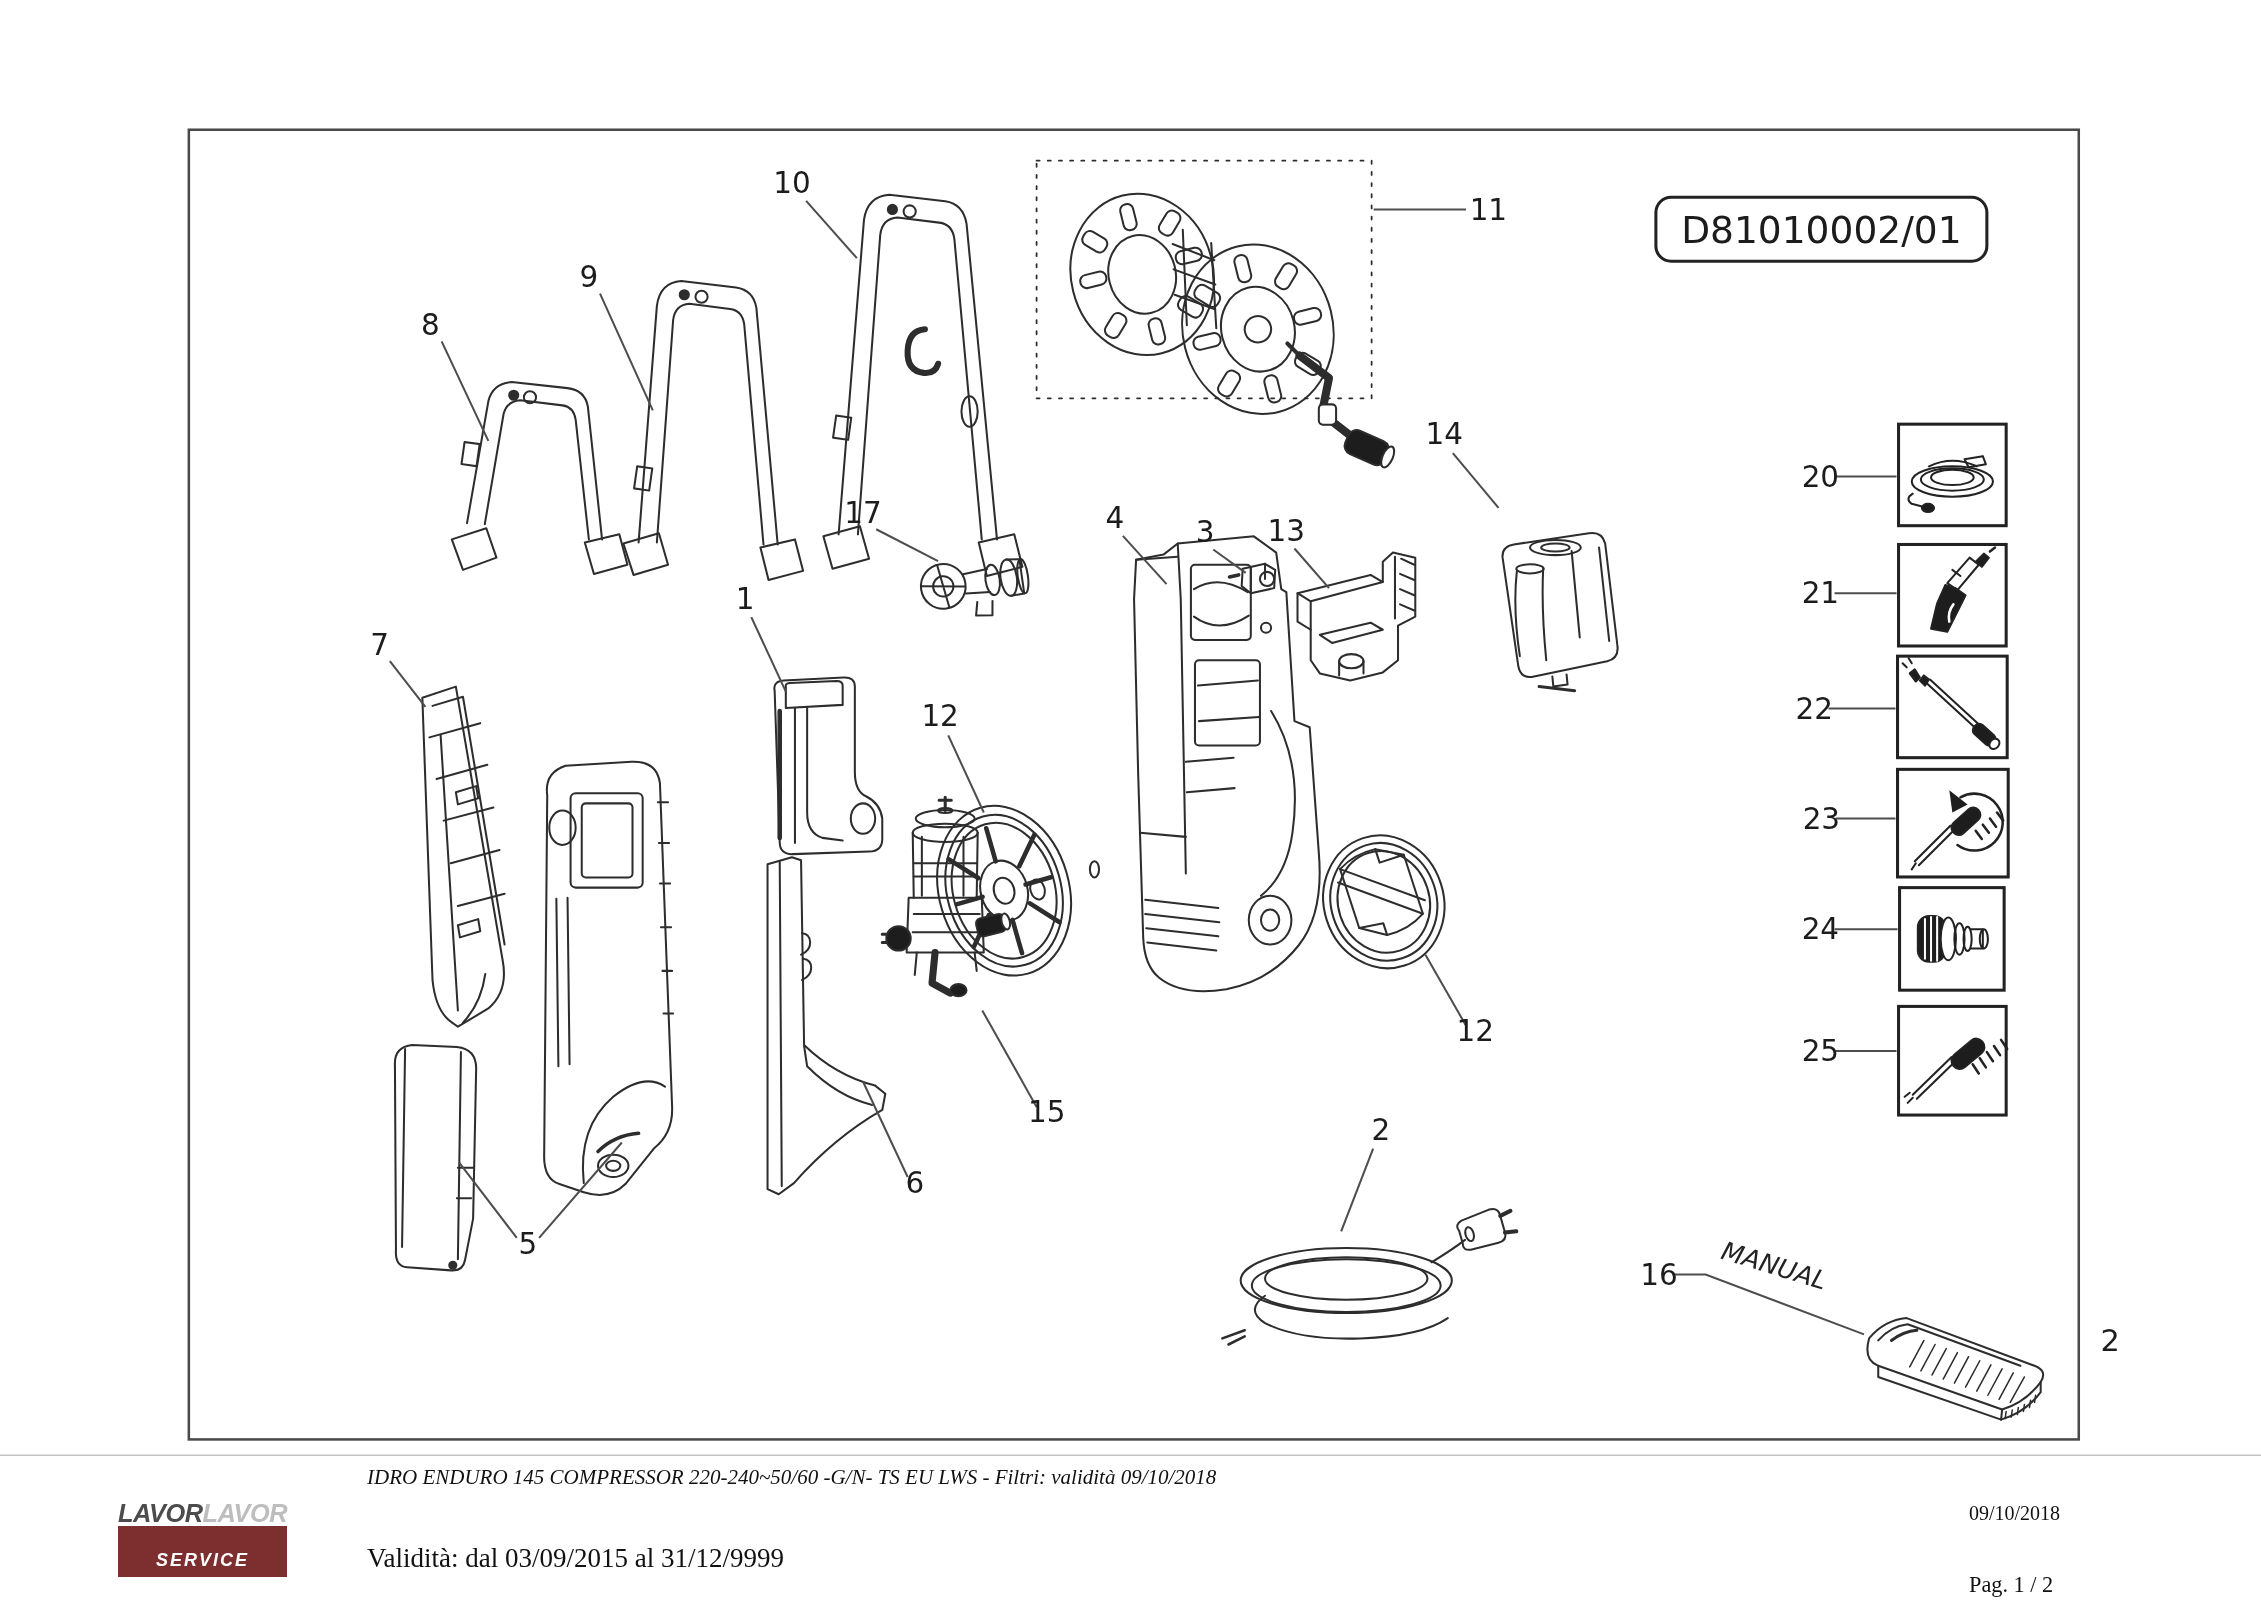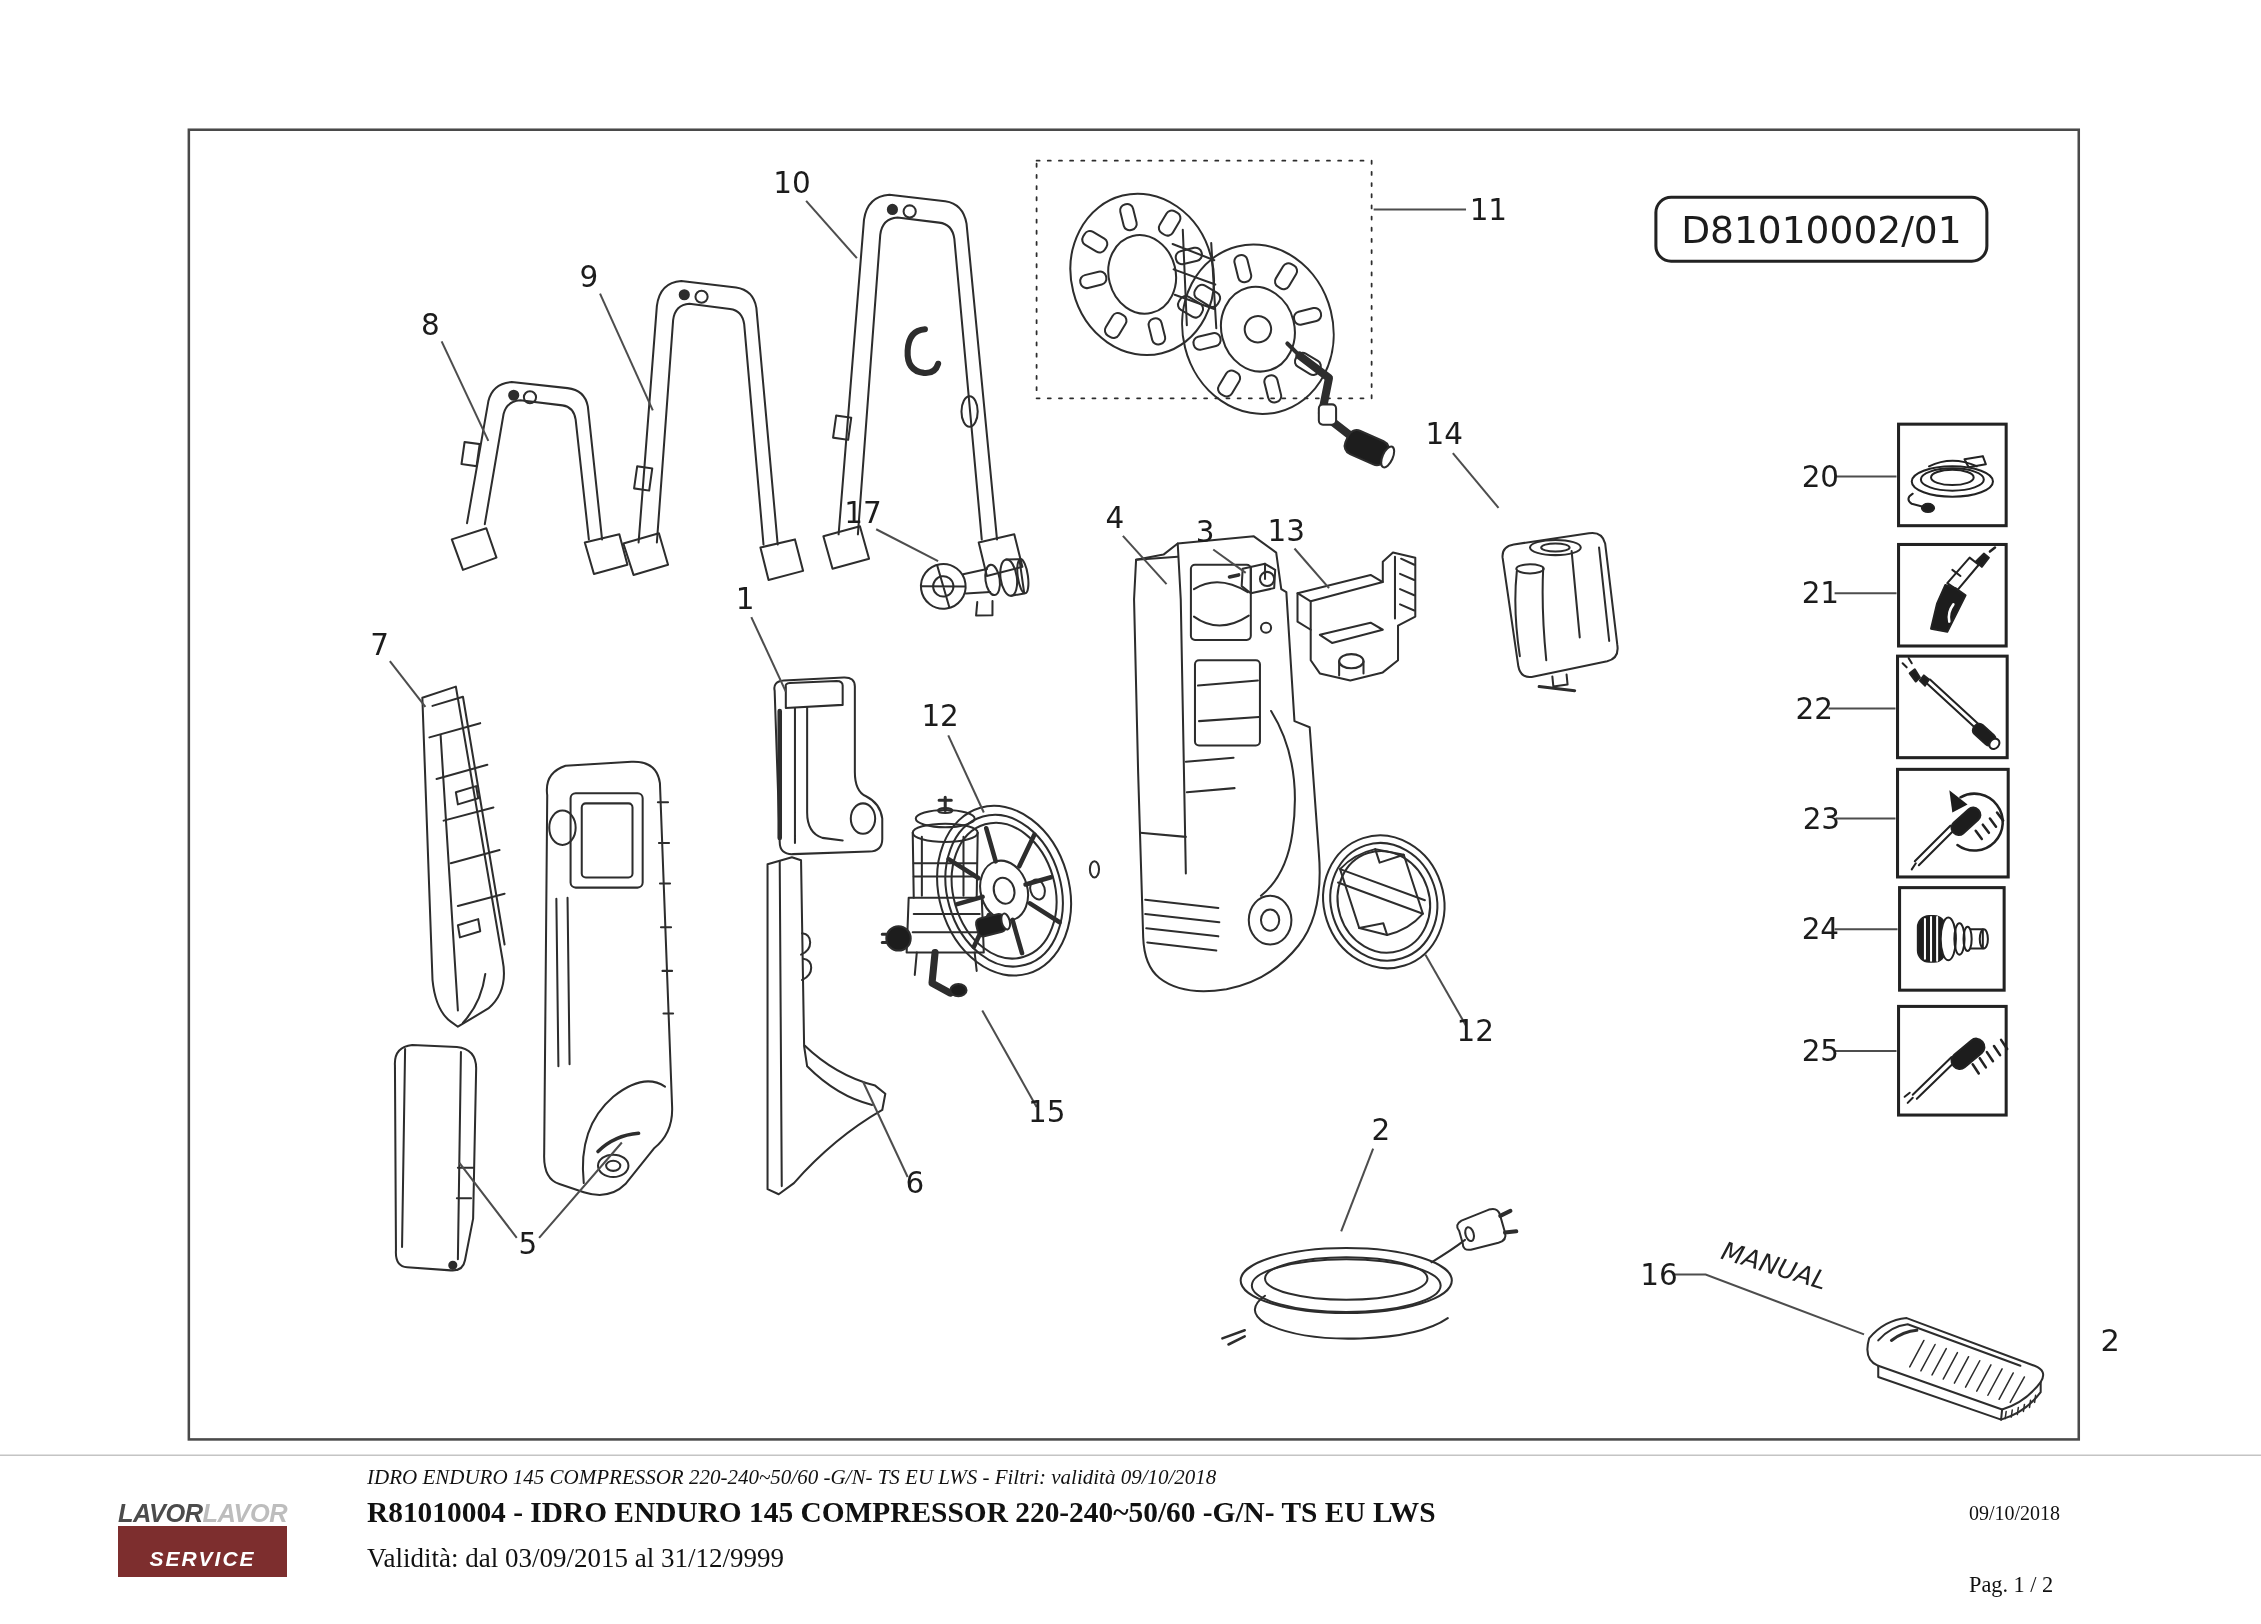--- a/index.html
+++ b/index.html
@@ -20,21 +20,21 @@
   
   #logo{position:absolute;left:118px;top:1498px;width:169px;height:81px;}
   #logo .toprow{height:28.4px;display:flex;align-items:flex-end;background:#fff;
      font-family:"Liberation Sans","DejaVu Sans",sans-serif;font-weight:bold;font-style:italic;
      font-size:25.4px;line-height:25.4px;letter-spacing:-0.5px;}
   #logo .lavor{color:#4c4c4c;}
   #logo .wash{color:#bdbdbd;}
   #logo .servicebox{height:51px;display:flex;align-items:flex-end;justify-content:center;
      padding-bottom:6.1px;box-sizing:border-box;
      font-family:"Liberation Sans","DejaVu Sans",sans-serif;font-weight:bold;font-style:italic;
-     font-size:21px;letter-spacing:2px;color:#ffffff;}
+     font-size:18px;letter-spacing:2px;color:#ffffff;}
 </style>
 </head>
 <body>
 
 <div id="page">
 
 <svg width="2261" height="1625" viewBox="0 0 4454 3200">
 
   <rect x="372" y="255" width="3723" height="2580" fill="none" stroke="#4a4a4a" stroke-width="5"></rect>
 
@@ -432,21 +432,20 @@
       <path d="M 3886,2096 L 3898,2114 M 3900,2084 L 3912,2102 M 3914,2072 L 3926,2090 M 3928,2060 L 3940,2078 M 3942,2048 L 3954,2066" stroke-width="5"></path>
     </g>
   </g>
 
   <line x1="0" y1="2866" x2="4454" y2="2866" stroke="#c4c4c4" stroke-width="3"></line>
 
   <text class="corner-num" x="4138" y="2660">2</text>
 </svg>
 
   <div class="footer-text f-italic">IDRO ENDURO 145 COMPRESSOR 220-240~50/60 -G/N- TS EU LWS - Filtri: validità 09/10/2018</div>
-  <div class="footer-text f-bold">R81010004 - IDRO ENDURO 145 COMPRESSOR 220-240~50/60 -G/N- TS EU LWS</div>
   <div class="footer-text f-val">Validità: dal 03/09/2015 al 31/12/9999</div>
   <div class="footer-text f-date">09/10/2018</div>
   <div class="footer-text f-page">Pag. 1 / 2</div>
 
   <div id="logo">
     <div class="toprow">
       <span class="lavor">LAVOR</span>
         <span class="wash">LAVOR</span>
     </div>
     <div class="servicebox" id="servicebox" style="background: rgb(125, 46, 46);">SERVICE</div>

